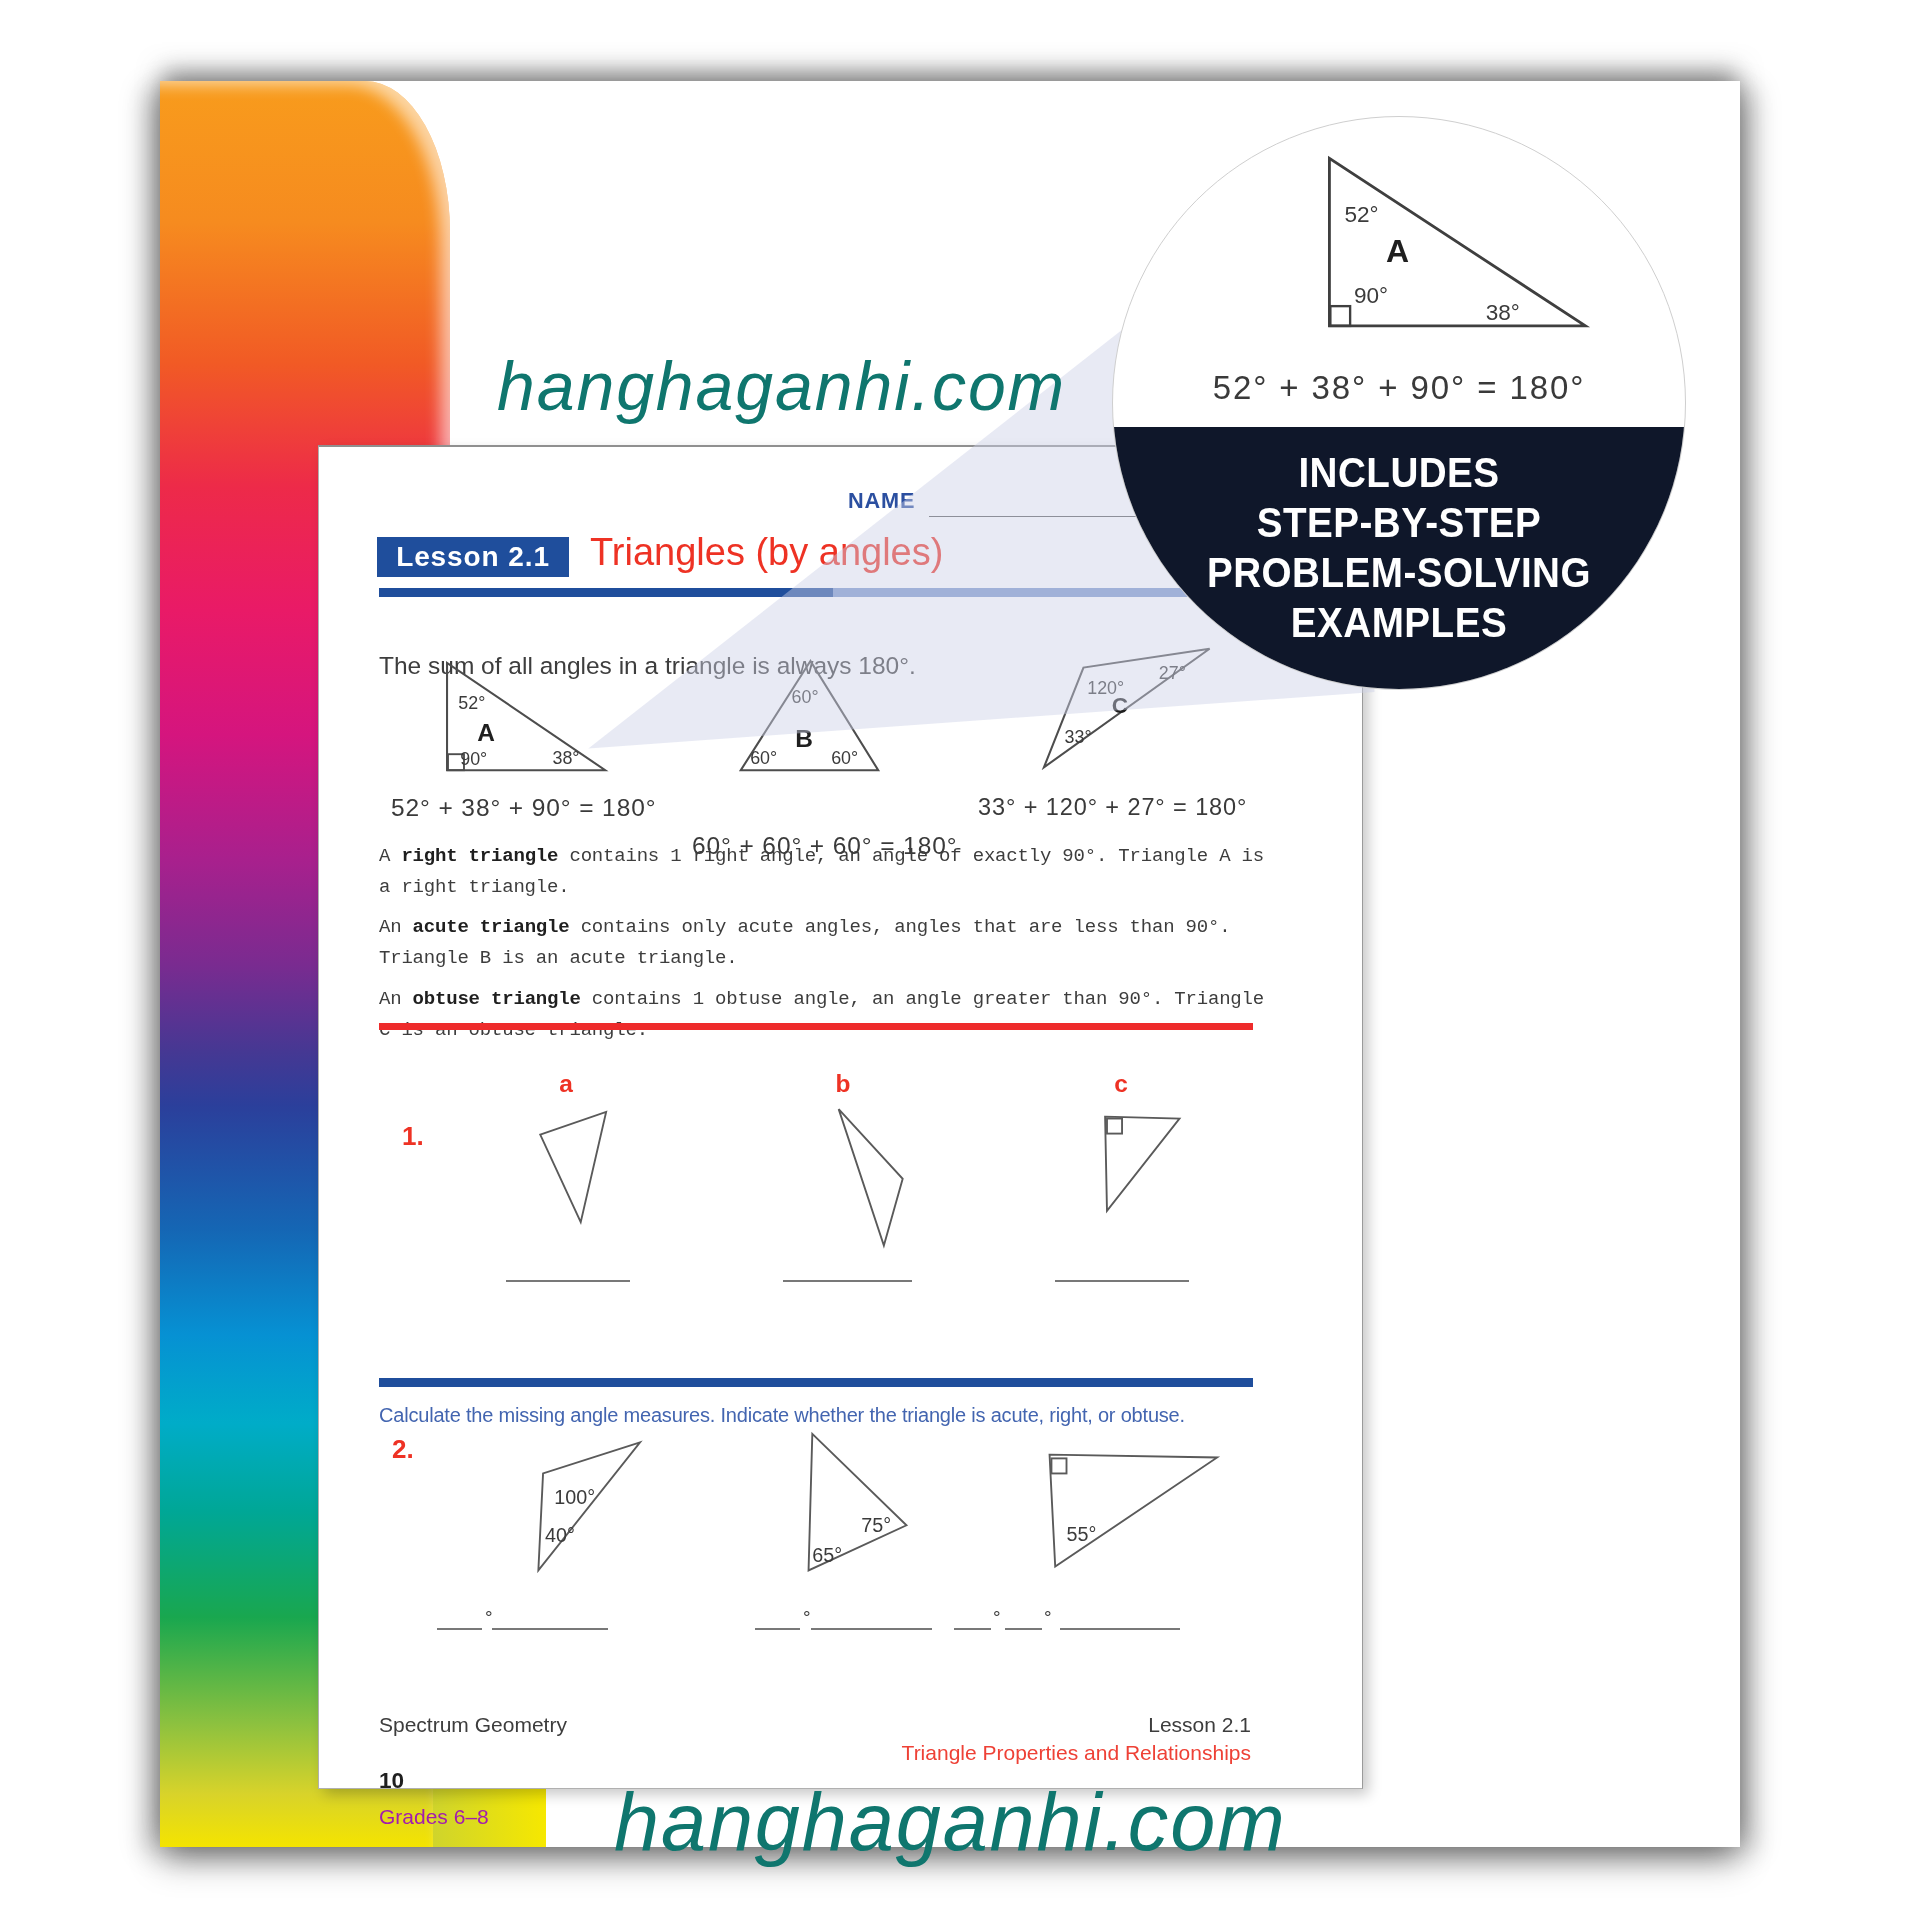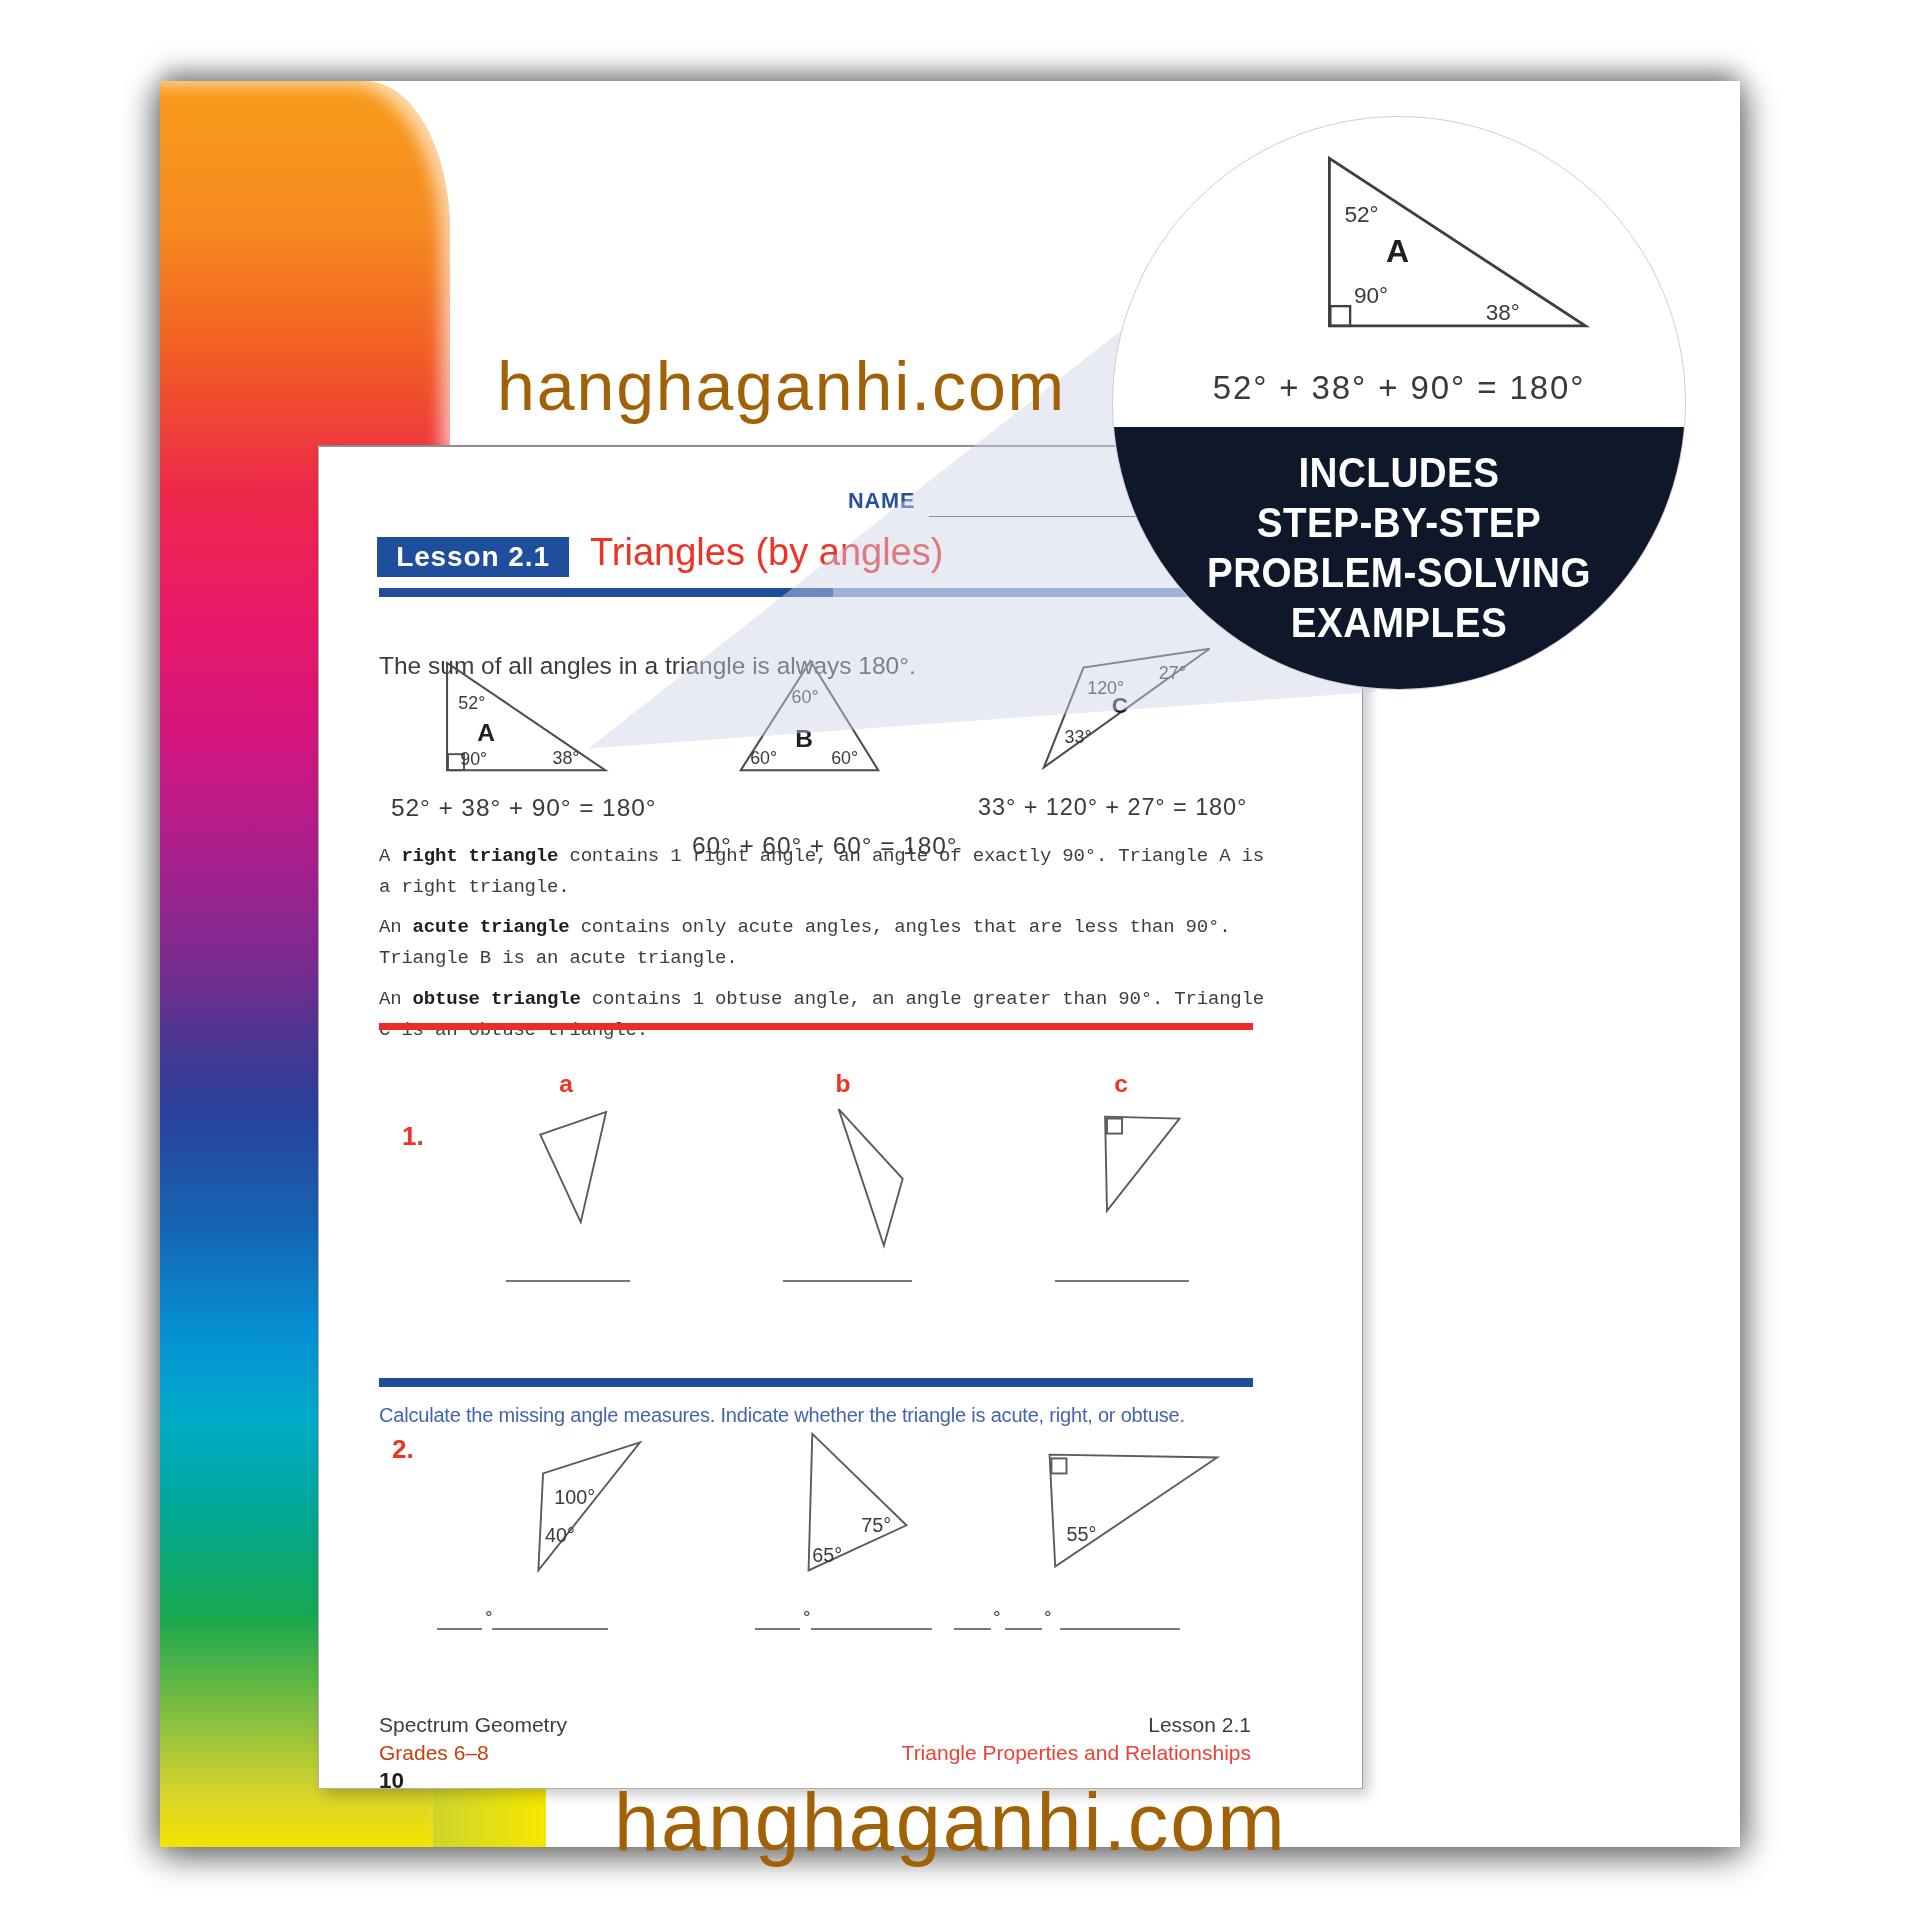--- a/index.html
+++ b/index.html
@@ -45,34 +45,34 @@
   .dir1{top:601px;} .dir2{top:957px;}
   .col-letter{position:absolute;top:623px;transform:translateX(-50%);font-size:24.5px;
         font-weight:bold;color:#EE3224;}
   .num{position:absolute;font-size:26px;font-weight:bold;color:#EE3224;}
   .num1{left:83px;top:674px;} .num2{left:73px;top:987px;}
   .rule-blue2{position:absolute;left:60px;top:931px;width:874px;height:8.5px;background:#1F4E9C;}
   .ans{position:absolute;height:0;border-bottom:2.8px solid #787878;}
   .deg-mark{position:absolute;font-size:19px;color:#3a3a3a;}
   .footer-item{position:absolute;font-size:21px;white-space:nowrap;}
   .f-left{left:60px;} .f-right{right:111px;text-align:right;}
-  .f-series{top:1266px;color:#3d3d3d;} .f-grades{top:1294px;color:#c2410c;text-align:right;}
+  .f-series{top:1266px;color:#3d3d3d;} .f-grades{top:1358px;color:#a21caf;text-align:right;}
   .f-page{top:1321px;color:#1f1f1f;font-weight:bold;font-size:22.6px;}
   .f-lesson{top:1266px;color:#3d3d3d;} .f-section{top:1294px;color:#EE4136;}
   
   .beam{position:absolute;left:0;top:0;pointer-events:none;}
   .badge-circle{position:absolute;left:1112px;top:116px;width:574px;height:574px;border-radius:50%;
         background:#ffffff;border:1.9px solid #cfcfcf;box-sizing:border-box;overflow:hidden;}
   .badge-eq{position:absolute;left:0;top:252px;width:100%;text-align:center;font-size:33px;
         color:#3a3a3a;letter-spacing:1.9px;}
   .badge-blue{position:absolute;left:0;top:310px;width:100%;height:265px;background:#0f172a;}
   .banner{position:absolute;left:0;top:21px;width:100%;text-align:center;transform:scaleX(.92);}
   .banner div{font-size:42px;line-height:50px;font-weight:800;color:#ffffff;letter-spacing:0.5px;}
   
-  .wm{position:absolute;color:#a16207;letter-spacing:1.9px;white-space:nowrap;z-index:50;}
+  .wm{position:absolute;color:#0f766e;letter-spacing:1.9px;white-space:nowrap;z-index:50;font-style:italic;}
   .wm-top{left:497px;top:347px;font-size:68px;}
   .wm-bottom{left:614px;top:1776px;font-size:81px;}
   svg text{font-family:"Liberation Sans",sans-serif;fill:#3b3b3b;}
   svg .tlabel{font-weight:bold;fill:#1f1f1f;}
 </style>
 </head>
 <body>
 
 <div class="stage">
 

